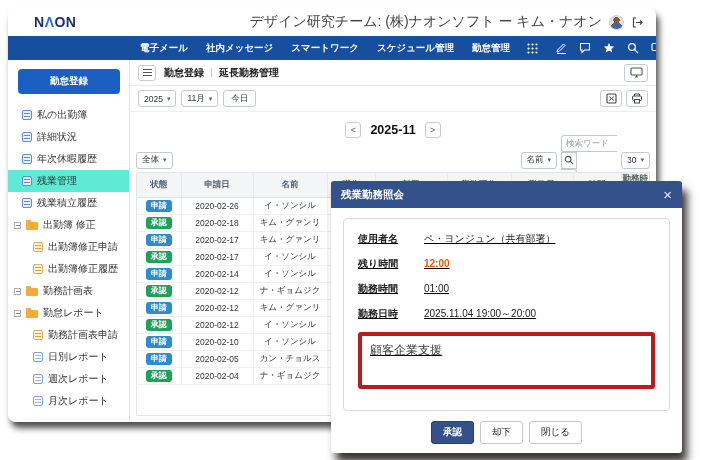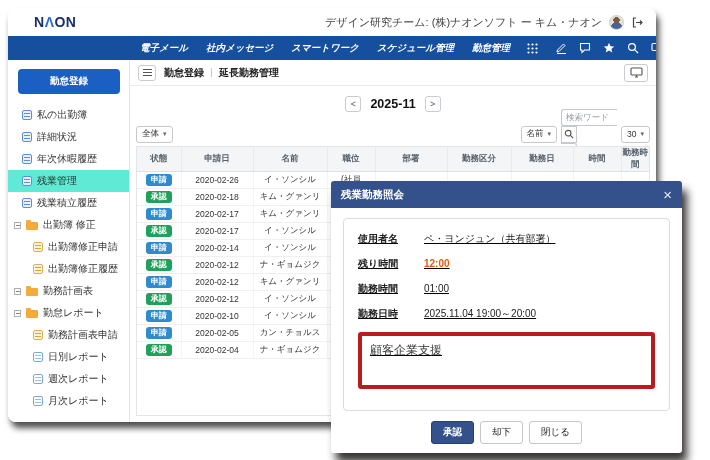--- a/index.html
+++ b/index.html
@@ -7,30 +7,30 @@
   .page { position:relative; width:710px; height:460px; background:#fff; overflow:hidden; }
 
   
   .window { position:absolute; left:8px; top:8px; width:648px; height:414px; background:#fff;
             border-radius:8px; overflow:hidden; box-shadow:3px 6px 6px rgba(30,28,28,.78); }
 
   .win-header { height:28px; display:flex; align-items:center; padding:0 12px 0 18px; background:#fff; }
   .logo { font-size:14px; font-weight:800; letter-spacing:.5px; color:#1b2f6e; cursor:pointer;padding-left:8px; }
   .logo .lg-a { color:#2f6cd8; }
   .user-area { margin-left:auto; display:flex; align-items:center; gap:7px; }
-  .user-info { font-size:11px; color:#444; }
+  .user-info { font-size:14px; color:#444; }
   .avatar { width:15px; height:15px; border-radius:50%;
             background: radial-gradient(circle at 50% 32%, #7a5c3e 0 29%, rgba(0,0,0,0) 30%),
                         radial-gradient(circle at 50% 95%, #47639c 0 42%, rgba(0,0,0,0) 43%), #e7e0d3;
             border:1px solid #cfcfcf; }
   .logout-btn { display:flex; align-items:center; }
 
   nav { height:24px; background:var(--accent,#164f9e); display:flex; align-items:center; gap:17px;
         padding:0 24px 0 132px; }
-  .nav-items { display:flex; gap:18px;font-style:italic; }
+  .nav-items { display:flex; gap:18px; }
   .nav-item { color:#fff; font-size:9.5px; font-weight:700; cursor:pointer; white-space:nowrap; }
   .nav-right { margin-left:auto; display:flex; gap:12px; align-items:center; }
   .nav-ic { display:flex; align-items:center; }
 
   .win-body { display:flex; height:362px; }
 
   
   .sidebar { width:122px; border-right:1px solid #e2e4e8; padding-top:9px; background:#fff; flex:none; }
   .side-btn { display:block; margin:0 10px 10px 10px; width:102px; height:25px; background:var(--sidebar-button,#1c5fc2);
               color:#fff; border:none; border-radius:4px; font-size:9.5px; font-weight:700; cursor:pointer;
@@ -286,20 +286,40 @@
             <span>延長勤務管理</span>
           </div>
           <button class="tool-btn monitor-btn">
               <svg width="13" height="11" viewBox="0 0 13 11">
                 <rect x="1" y="1" width="11" height="7" rx="1" fill="none" stroke="#555" stroke-width="1.1"></rect>
                 <path d="M5 10 H8 M6.5 8 V10" stroke="#555" stroke-width="1.1"></path>
               </svg>
             </button>
         </div>
 
+        <div class="date-row">
+          <div class="sel">2025</div>
+          <div class="sel">11月</div>
+          <button class="btn-plain">今日</button>
+          <div class="date-right">
+            <button class="tool-btn sq-btn">
+                <svg width="11" height="11" viewBox="0 0 11 11">
+                  <rect x="1" y="1" width="9" height="9" rx="1" fill="none" stroke="#444" stroke-width="1.1"></rect>
+                  <path d="M3.2 3.5 L7.8 7.5 M7.8 3.5 L3.2 7.5" stroke="#444" stroke-width="1"></path>
+                </svg>
+              </button>
+            <button class="tool-btn sq-btn">
+                <svg width="12" height="11" viewBox="0 0 12 11">
+                  <path d="M3.5 3 V1 H8.5 V3" fill="none" stroke="#444" stroke-width="1"></path>
+                  <rect x="1.5" y="3" width="9" height="4.5" rx="1" fill="none" stroke="#444" stroke-width="1"></rect>
+                  <rect x="3.5" y="6.5" width="5" height="3.5" fill="#fff" stroke="#444" stroke-width="1"></rect>
+                </svg>
+              </button>
+          </div>
+        </div>
 
         <div class="monthnav">
           <button class="mn-btn">&lt;</button>
           <span class="mn-label">2025-11</span>
           <button class="mn-btn">&gt;</button>
         </div>
 
         <div class="filter-row">
           <div class="sel">全体</div>
           <div class="filter-right">

